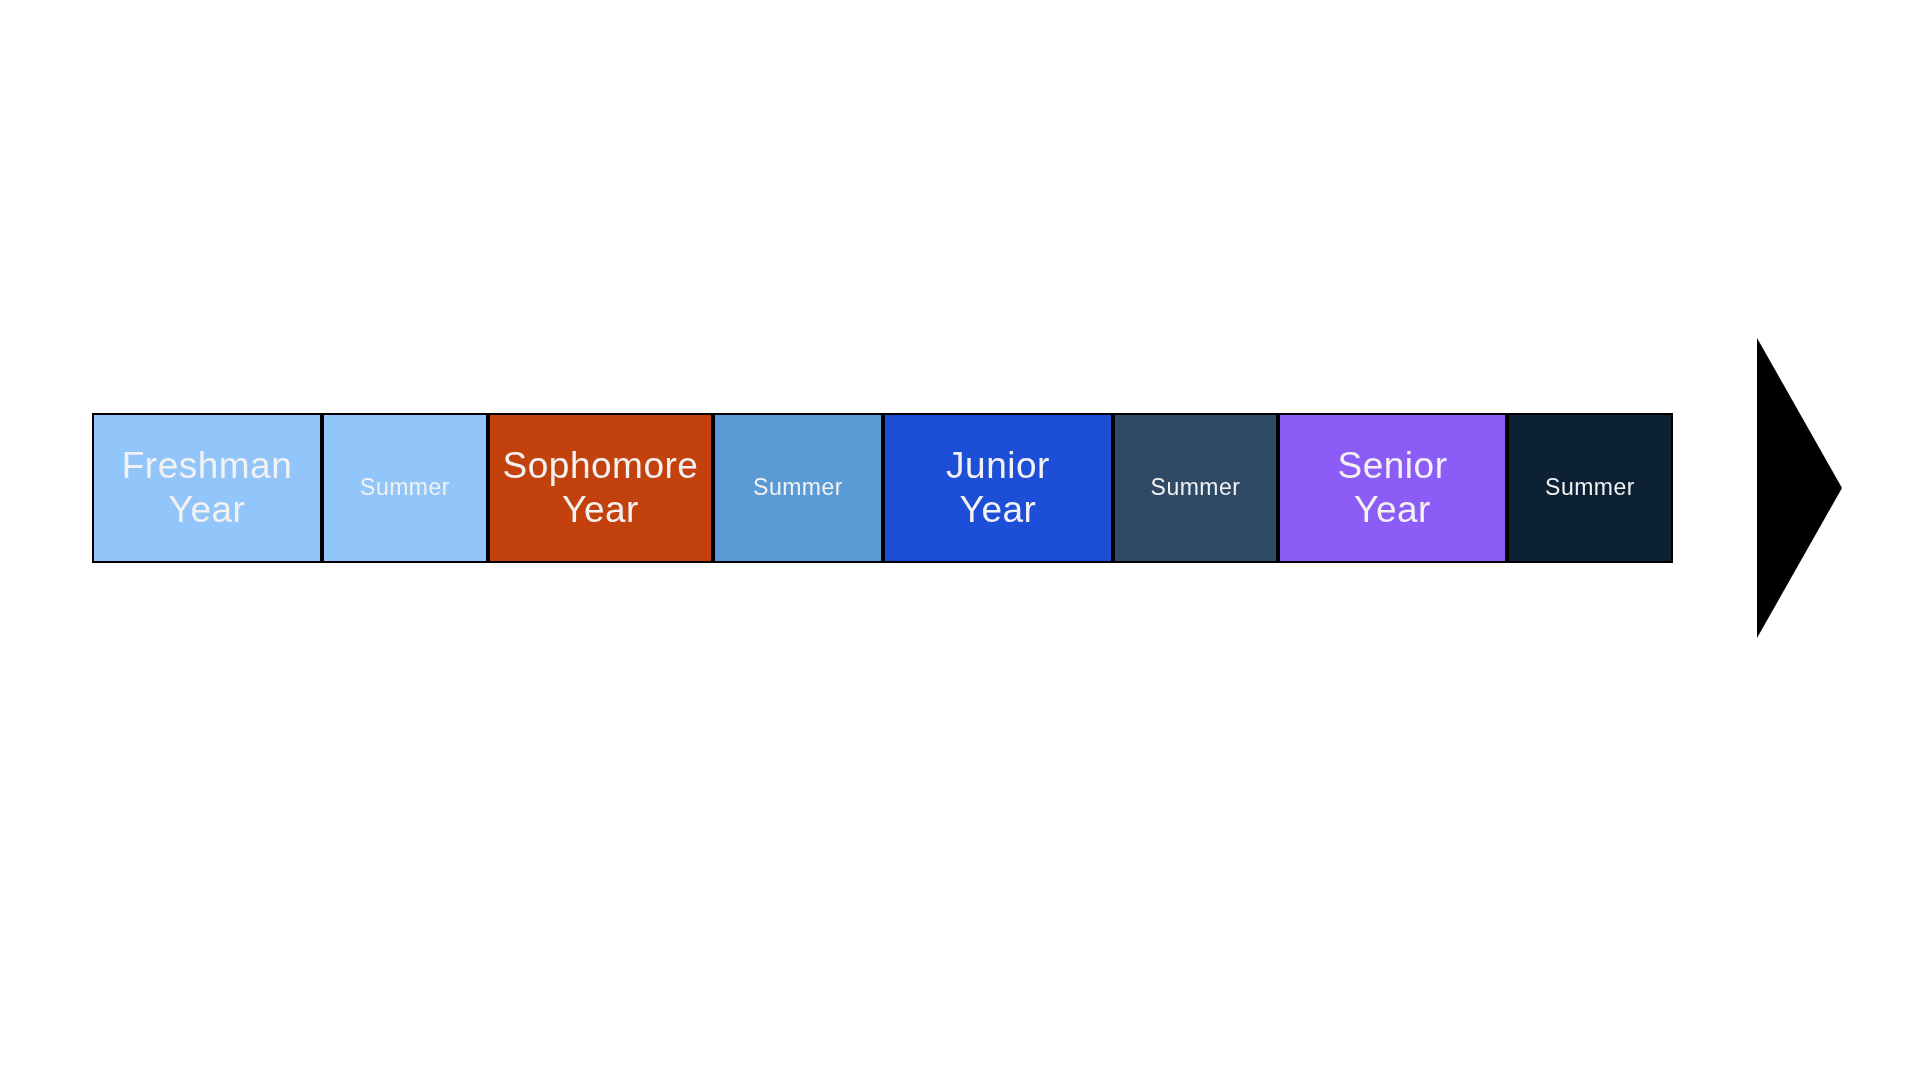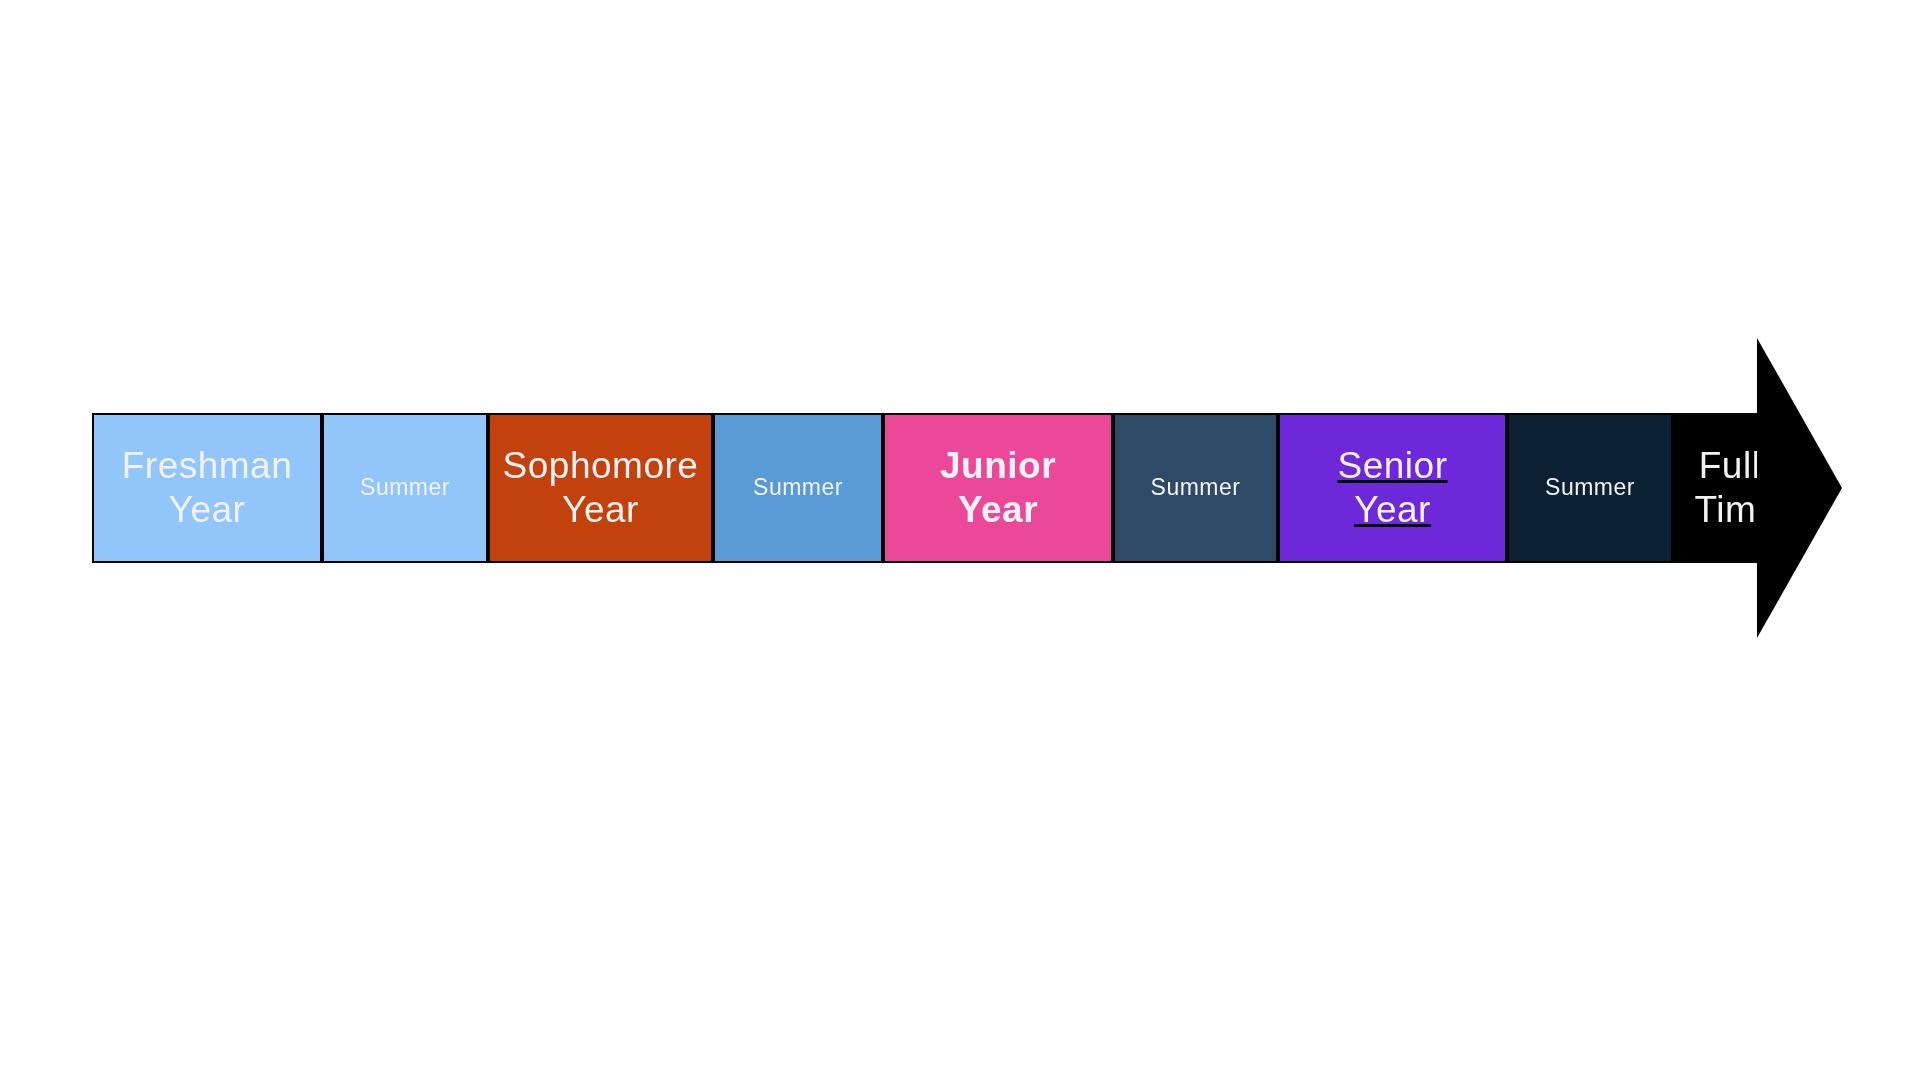--- a/index.html
+++ b/index.html
@@ -87,39 +87,35 @@
 
     <div class="seg year w-225" style="background-color: #c2410c;">
       <div class="label">Sophomore
 Year</div>
     </div>
 
     <div class="seg summer w-170" style="background-color: rgb(91, 155, 213);">
       <div class="label">Summer</div>
     </div>
 
-    <div class="seg year w-230" style="background-color: #ec4899; font-weight: bold;">
+    <div class="seg year w-230" style="background-color: #1d4ed8;">
       <div class="label">Junior
 Year</div>
     </div>
 
     <div class="seg summer w-165" style="background-color: rgb(46, 74, 102);">
       <div class="label">Summer</div>
     </div>
 
-    <div class="seg year w-229" style="background-color: #6d28d9; text-decoration: underline;">
+    <div class="seg year w-229" style="background-color: #8b5cf6;">
       <div class="label">Senior
 Year</div>
     </div>
 
     <div class="seg summer w-166" style="background-color: rgb(13, 33, 52);">
       <div class="label">Summer</div>
     </div>
 
-    <div class="seg fulltime" style="background-color: rgb(0, 0, 0);">
-      <div class="label">Full-
-Time</div>
-    </div>
 
     <div class="arrowhead" style="border-left-color: rgb(0, 0, 0);"></div>
 
   </div>
 </div>
 
 </body></html>

